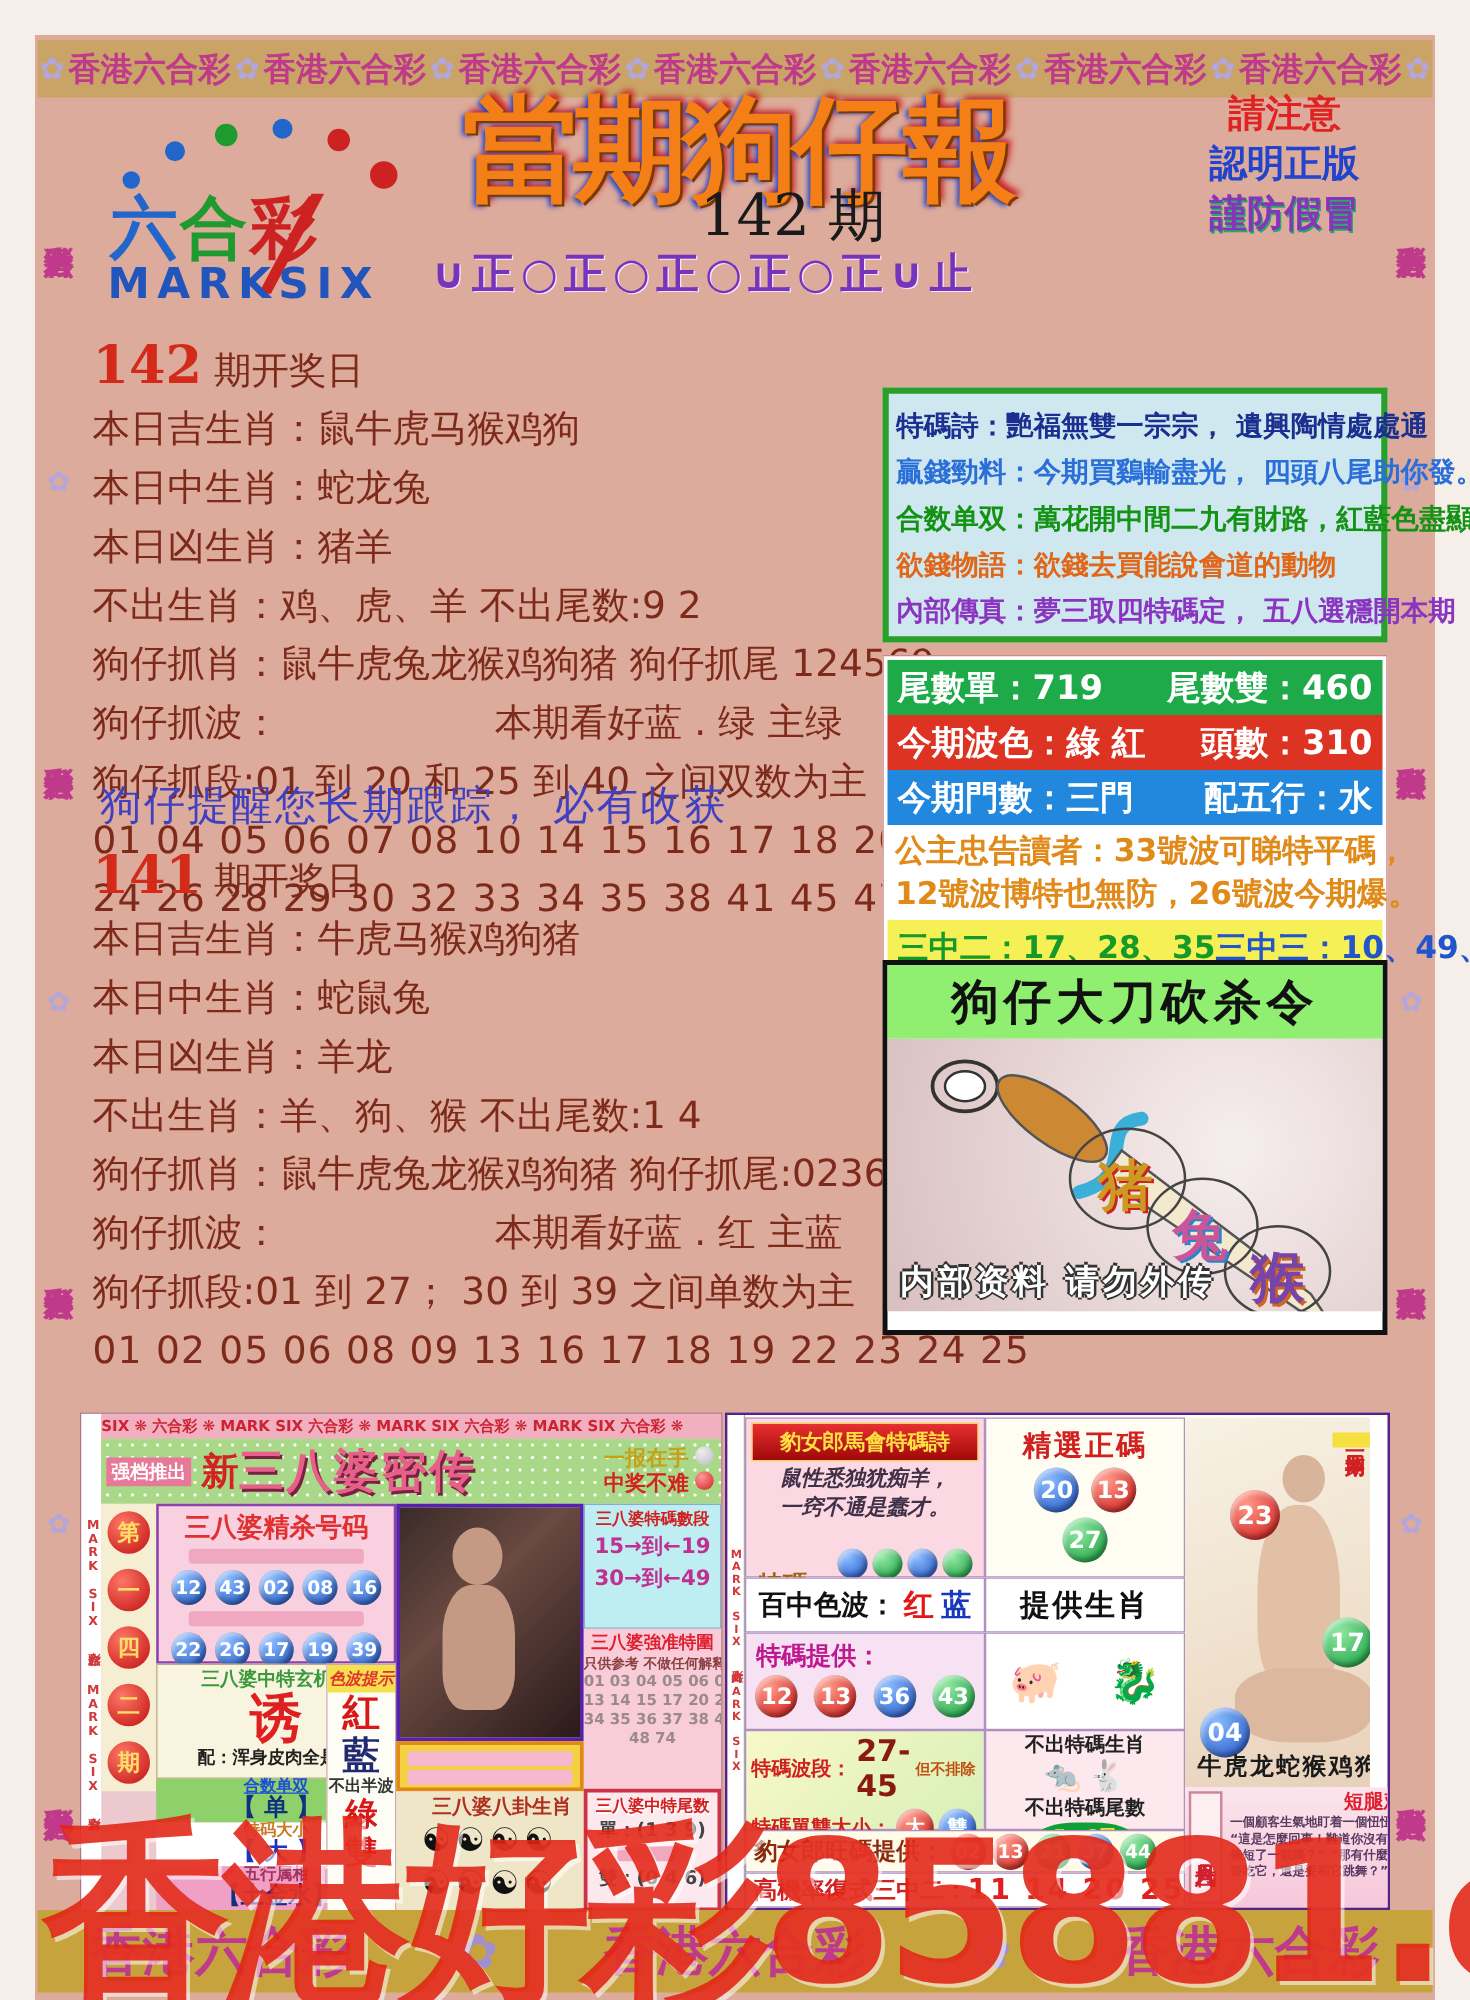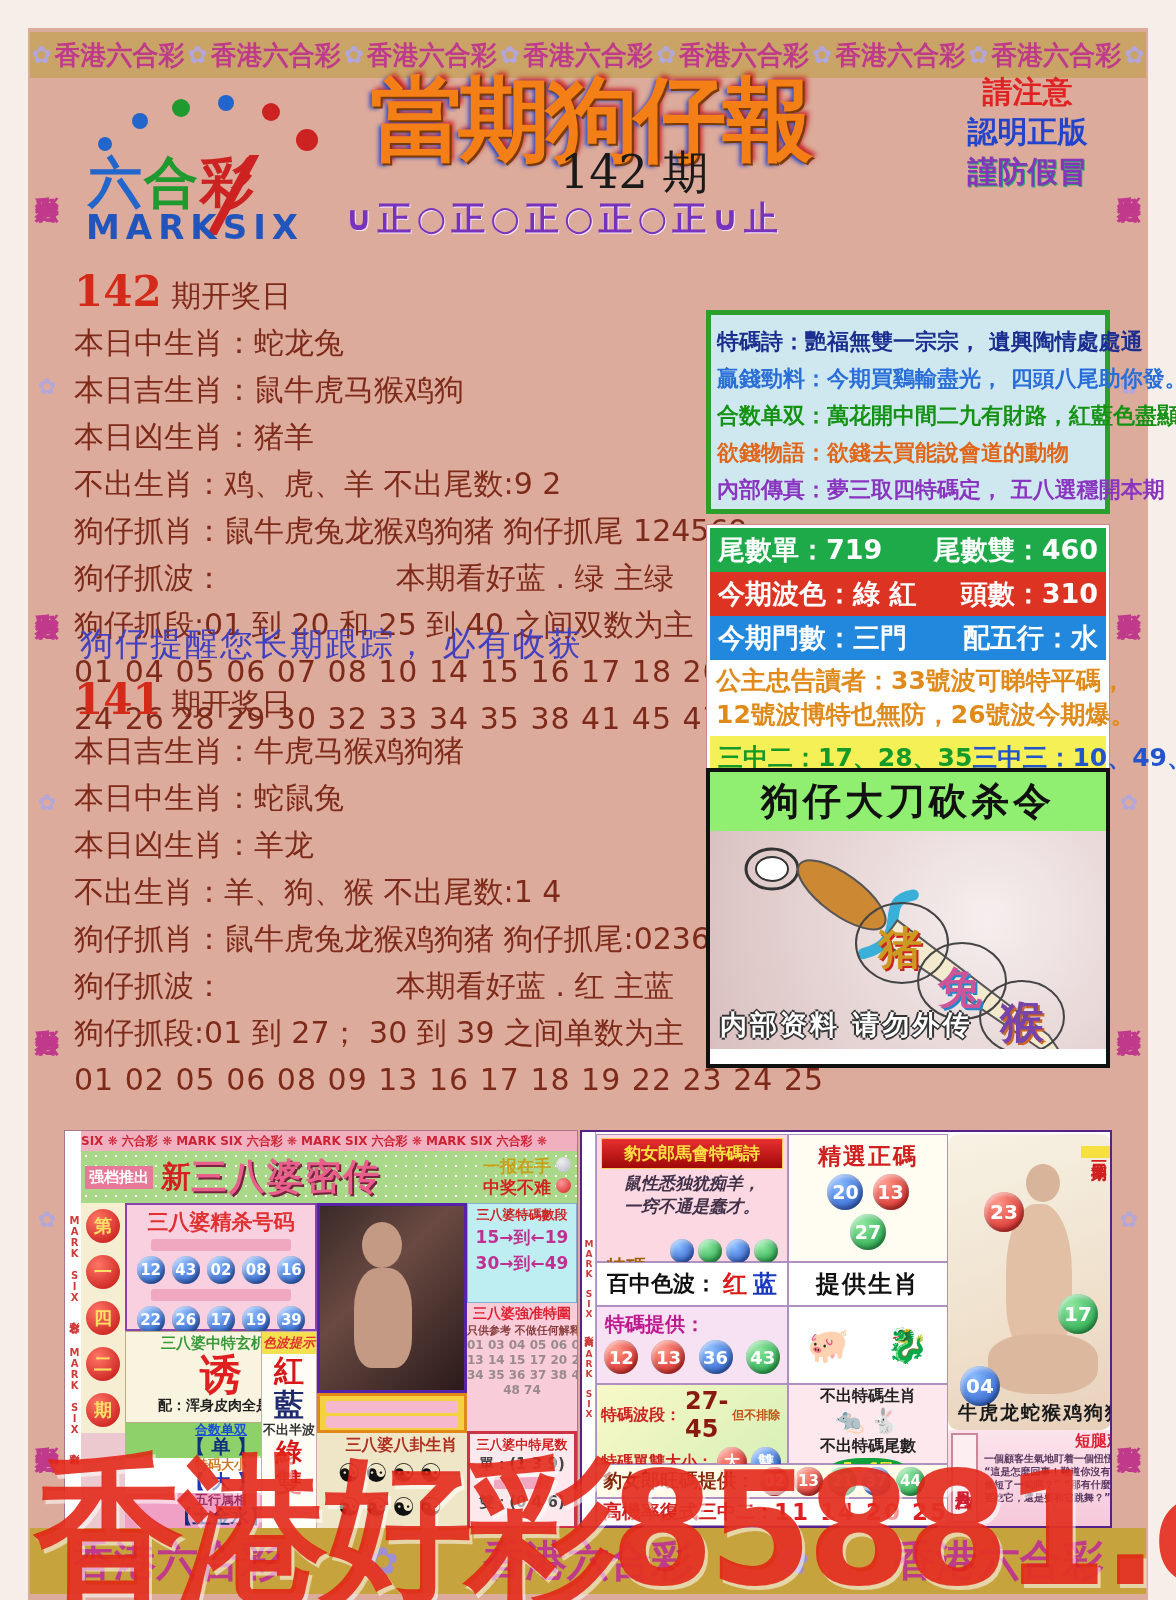--- a/index.html
+++ b/index.html
@@ -173,21 +173,21 @@
   #fr-not .t{color:#222;font-size:16px;font-weight:900;white-space:nowrap;padding-top:1px;}
   #fr-not .animal{font-size:24px;}
   #fr-not .oval{display:inline-block;background:#0fa03a;color:#f5e040;font-size:15px;font-weight:900;
     border-radius:50%/60%;padding:2px 14px;margin-top:1px;}
   #fr-wang{left:14px;top:332px;width:352px;height:34px;background:#fffbe8;display:flex;align-items:center;gap:5px;padding-left:6px;}
   #fr-wang .t{color:#8a2a10;font-size:19px;font-weight:900;white-space:nowrap;}
   #fr-wang .ball{width:29px;height:29px;font-size:15px;}
   #fr-fushi{left:14px;top:366px;width:352px;height:28px;background:#fff;display:flex;align-items:center;padding-left:6px;}
   #fr-fushi .t{color:#d02020;font-size:19px;font-weight:900;white-space:nowrap;}
   #fr-fushi .v{color:#e02020;font-size:23px;font-weight:900;letter-spacing:2px;white-space:nowrap;}
-  #fr-photo{position:absolute;left:366px;top:2px;width:163px;height:296px;background:linear-gradient(160deg,#f7f2e4,#efe0cc 60%,#e8d0ba);overflow:hidden;border-radius:10px;}
+  #fr-photo{position:absolute;left:366px;top:2px;width:148px;height:296px;background:linear-gradient(160deg,#f7f2e4,#efe0cc 60%,#e8d0ba);overflow:hidden;}
   #fr-issue{position:absolute;right:0;top:12px;width:26px;background:#f5e040;color:#d02020;font-size:16px;font-weight:900;
     writing-mode:vertical-rl;text-orientation:upright;padding:6px 2px;}
   #fr-photo .ball{position:absolute;width:40px;height:40px;font-size:20px;}
   #fr-zline{position:absolute;left:10px;bottom:4px;color:#1a1a1a;font-size:19px;font-weight:900;letter-spacing:2px;white-space:nowrap;}
   #fr-joke{position:absolute;left:366px;top:298px;width:163px;height:96px;background:linear-gradient(180deg,#fbe4ec,#f6c8da);display:flex;}
   #fr-fy{width:30px;border:2px solid #cc8899;margin:3px;color:#d02030;font-weight:900;font-size:17px;
     writing-mode:vertical-rl;text-orientation:upright;text-align:center;background:#fdeef2;}
   #fr-joke-body{flex:1;padding:1px 3px;}
   #fr-joke-title{color:#e02030;font-size:16px;font-weight:900;text-align:center;}
   #fr-joke-body .jl{color:#5a3860;font-size:10px;line-height:13px;white-space:nowrap;font-weight:bold;}
@@ -255,22 +255,22 @@
   <div id="issue-no" class="abs">142 期</div>
   <div id="notice" class="abs">
     <div class="n1">請注意</div>
     <div class="n2">認明正版</div>
     <div class="n3">謹防假冒</div>
   </div>
   <div id="seal-row" class="abs">∪正○正○正○正○正∪止</div>
 
   <div id="sect-142" class="abs sect">
     <div><span class="issue">142</span> <span>期开奖日</span></div>
+    <div>本日吉生肖：鼠牛虎马猴鸡狗</div>
     <div>本日中生肖：蛇龙兔</div>
-    <div>本日吉生肖：鼠牛虎马猴鸡狗</div>
     <div>本日凶生肖：猪羊</div>
     <div>不出生肖：鸡、虎、羊 不出尾数:9 2</div>
     <div>狗仔抓肖：鼠牛虎兔龙猴鸡狗猪 狗仔抓尾 124569</div>
     <div class="wave-line">
         <span>狗仔抓波：</span>
         <span>本期看好蓝 . 绿 主绿</span>
       </div>
     <div>狗仔抓段:01 到 20 和 25 到 40 之间双数为主</div>
     <div class="numline">01 04 05 06 07 08 10 14 15 16 17 18 20 21 23</div>
     <div class="numline">24 26 28 29 30 32 33 34 35 38 41 45 47 48</div>

